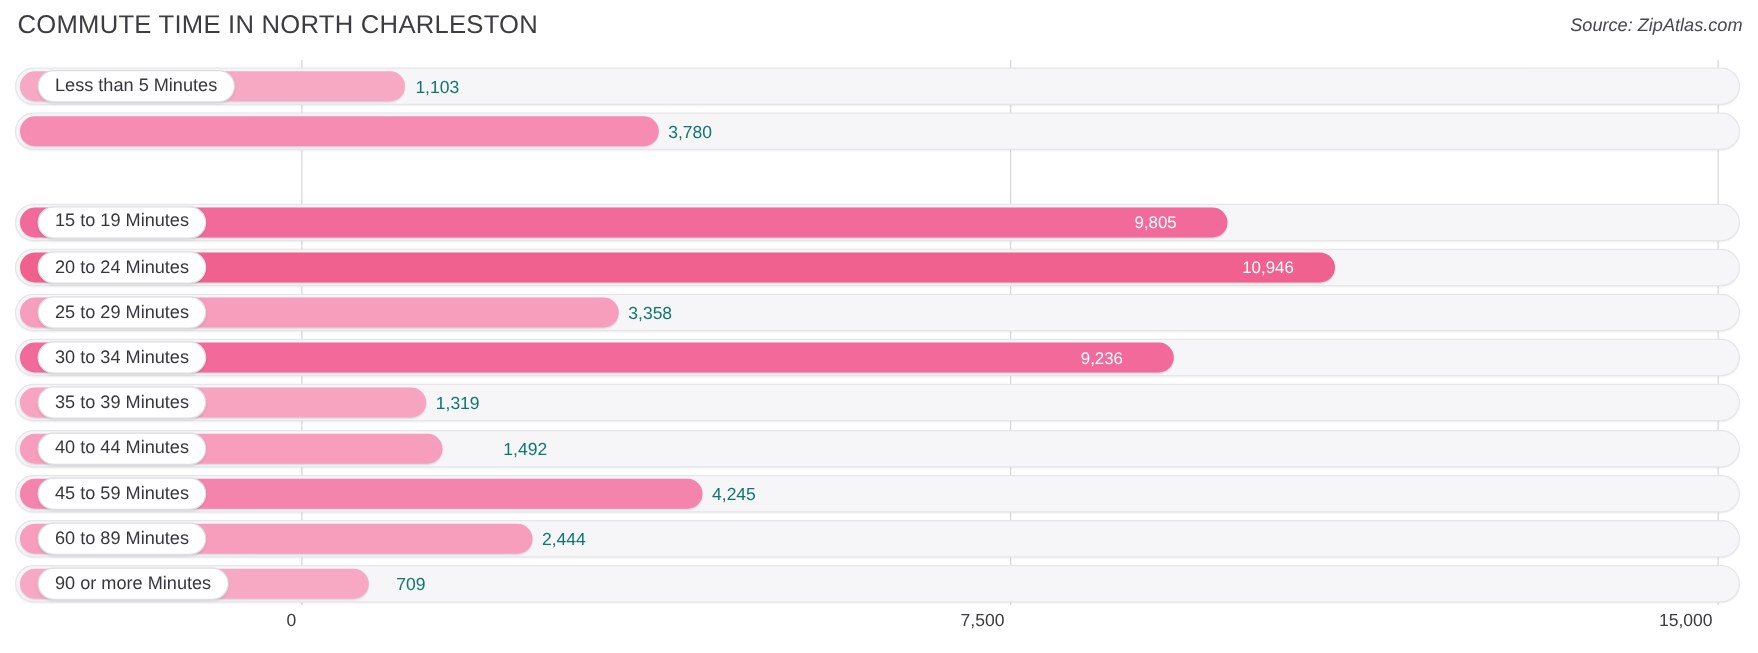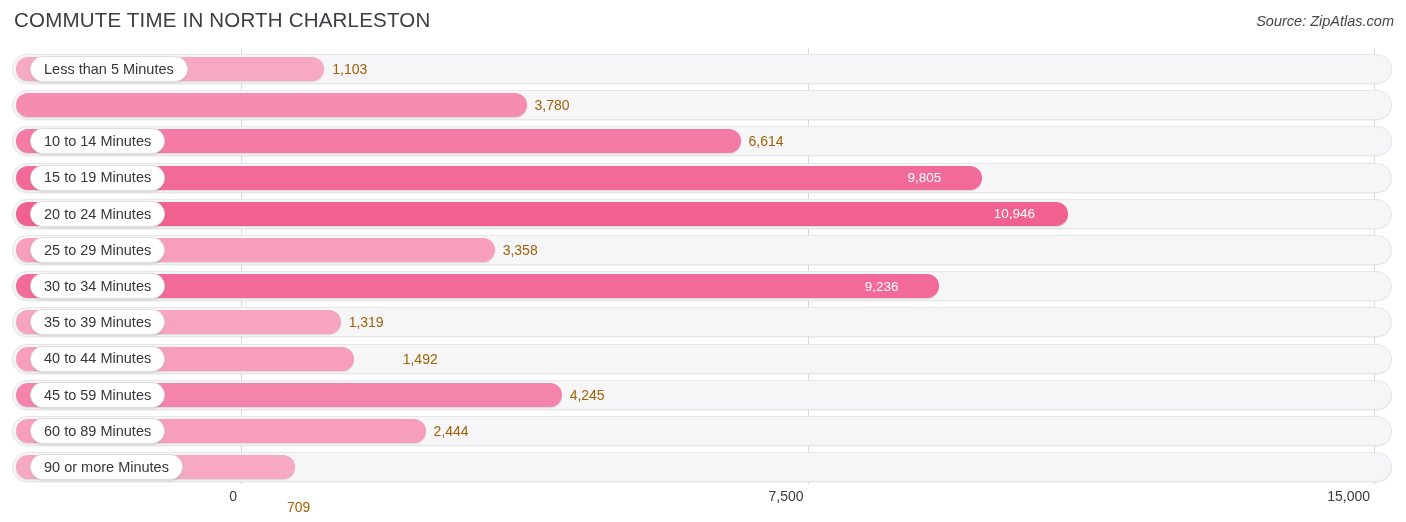--- a/index.html
+++ b/index.html
@@ -129,21 +129,21 @@
     line-height: 1;
   }
 
   .value-out {
     position: absolute;
     top: 0;
     height: 30px;
     display: flex;
     align-items: center;
     font-size: 14px;
-    color: #a16207;
+    color: #0f766e;
     white-space: nowrap;
   }
   .value-in {
     position: absolute;
     top: 0;
     height: 30px;
     display: flex;
     align-items: center;
     font-size: 13.5px;
     color: #ffffff;
@@ -190,28 +190,20 @@
           <div class="pill">
             <span class="pill-label">Less than 5 Minutes</span>
           </div>
           <div class="value-out" style="left: 320.313px;">1,103</div>
         </div>
         <div class="row" style="top: 44.2px;">
           <div class="track"></div>
           <div class="bar" style="width: 510.516px; background: rgb(247, 140, 178);"></div>
           <div class="value-out" style="left: 522.516px;">3,780</div>
         </div>
-        <div class="row" style="top: 80.4px;">
-          <div class="track"></div>
-          <div class="bar" style="width: 724.577px; background: rgb(244, 123, 166);"></div>
-          <div class="pill">
-            <span class="pill-label">10 to 14 Minutes</span>
-          </div>
-          <div class="value-out" style="left: 736.577px;">6,614</div>
-        </div>
         <div class="row" style="top: 116.6px;">
           <div class="track"></div>
           <div class="bar" style="width: 965.604px; background: rgb(242, 106, 154);"></div>
           <div class="pill">
             <span class="pill-label">15 to 19 Minutes</span>
           </div>
           <div class="value-in" style="left: 895.604px;">9,805</div>
         </div>
         <div class="row" style="top: 152.8px;">
           <div class="track"></div>
@@ -268,21 +260,21 @@
             <span class="pill-label">60 to 89 Minutes</span>
           </div>
           <div class="value-out" style="left: 421.603px;">2,444</div>
         </div>
         <div class="row" style="top: 406.2px;">
           <div class="track"></div>
           <div class="bar" style="width: 278.553px; background: rgb(247, 169, 196);"></div>
           <div class="pill">
             <span class="pill-label">90 or more Minutes</span>
           </div>
-          <div class="value-out" style="left: 275px; margin-top: 40px;">709</div>
+          <div class="value-out" style="left: 305px;">709</div>
         </div>
       </div>
   </div>
 
   <div class="axis" id="axis">
       <div class="tick-label" style="left: 237px;">0</div>
       <div class="tick-label" style="left: 803.5px;">7,500</div>
       <div class="tick-label" style="left: 1370px;">15,000</div>
     </div>
 

